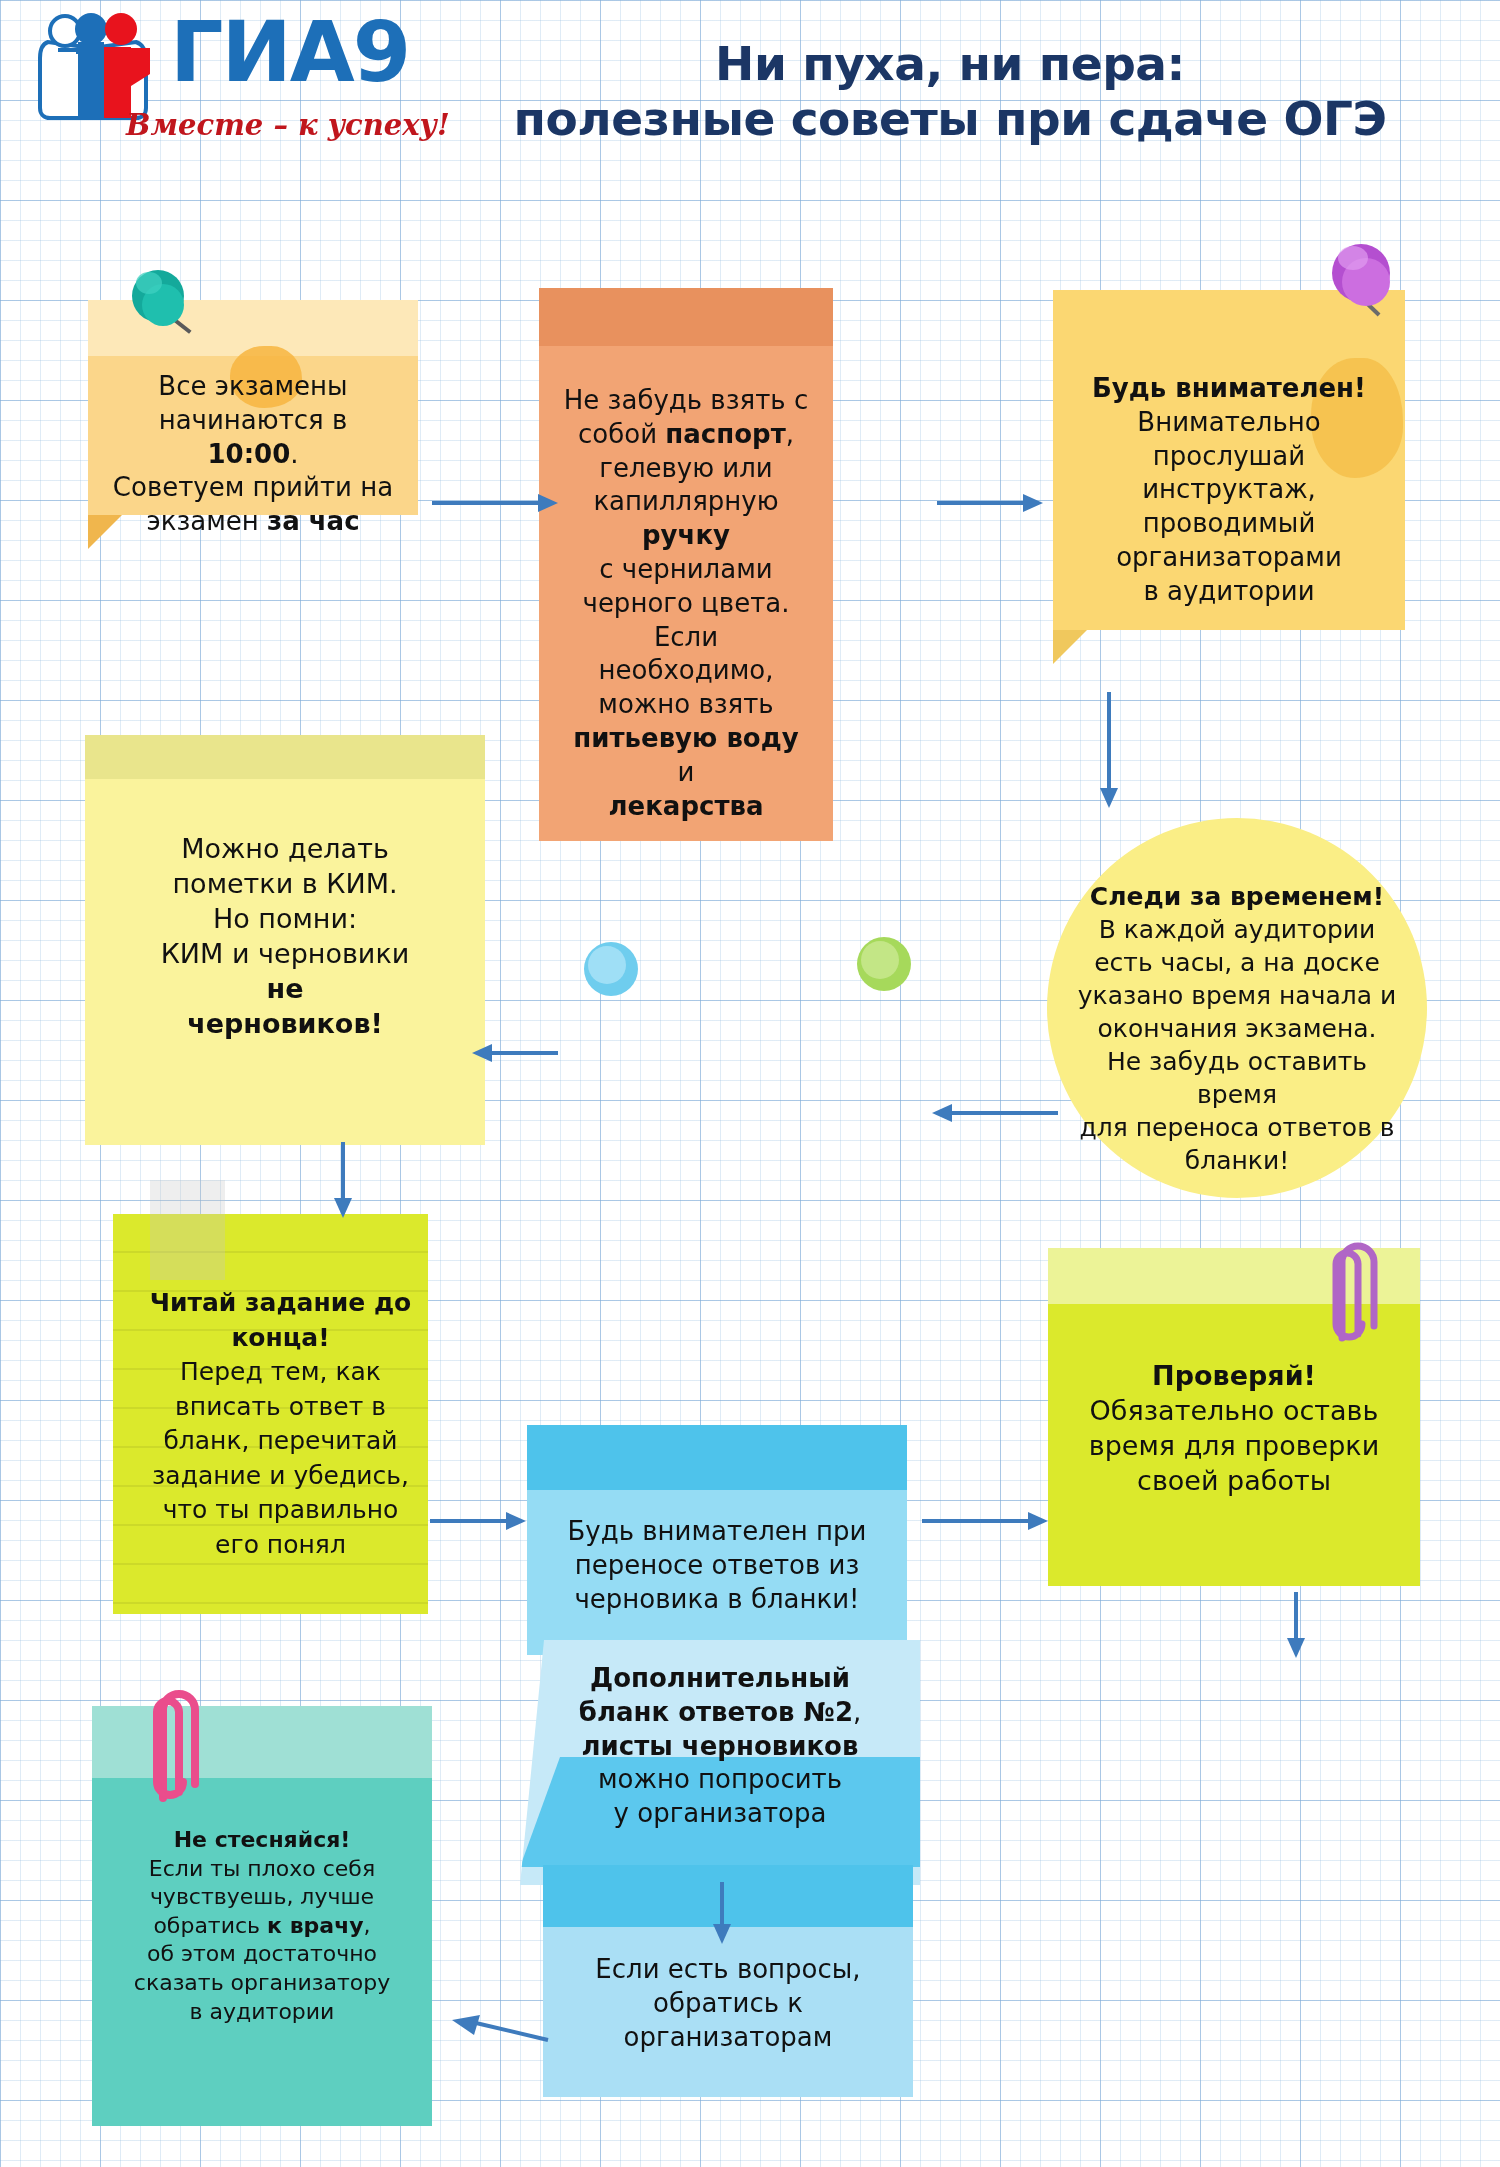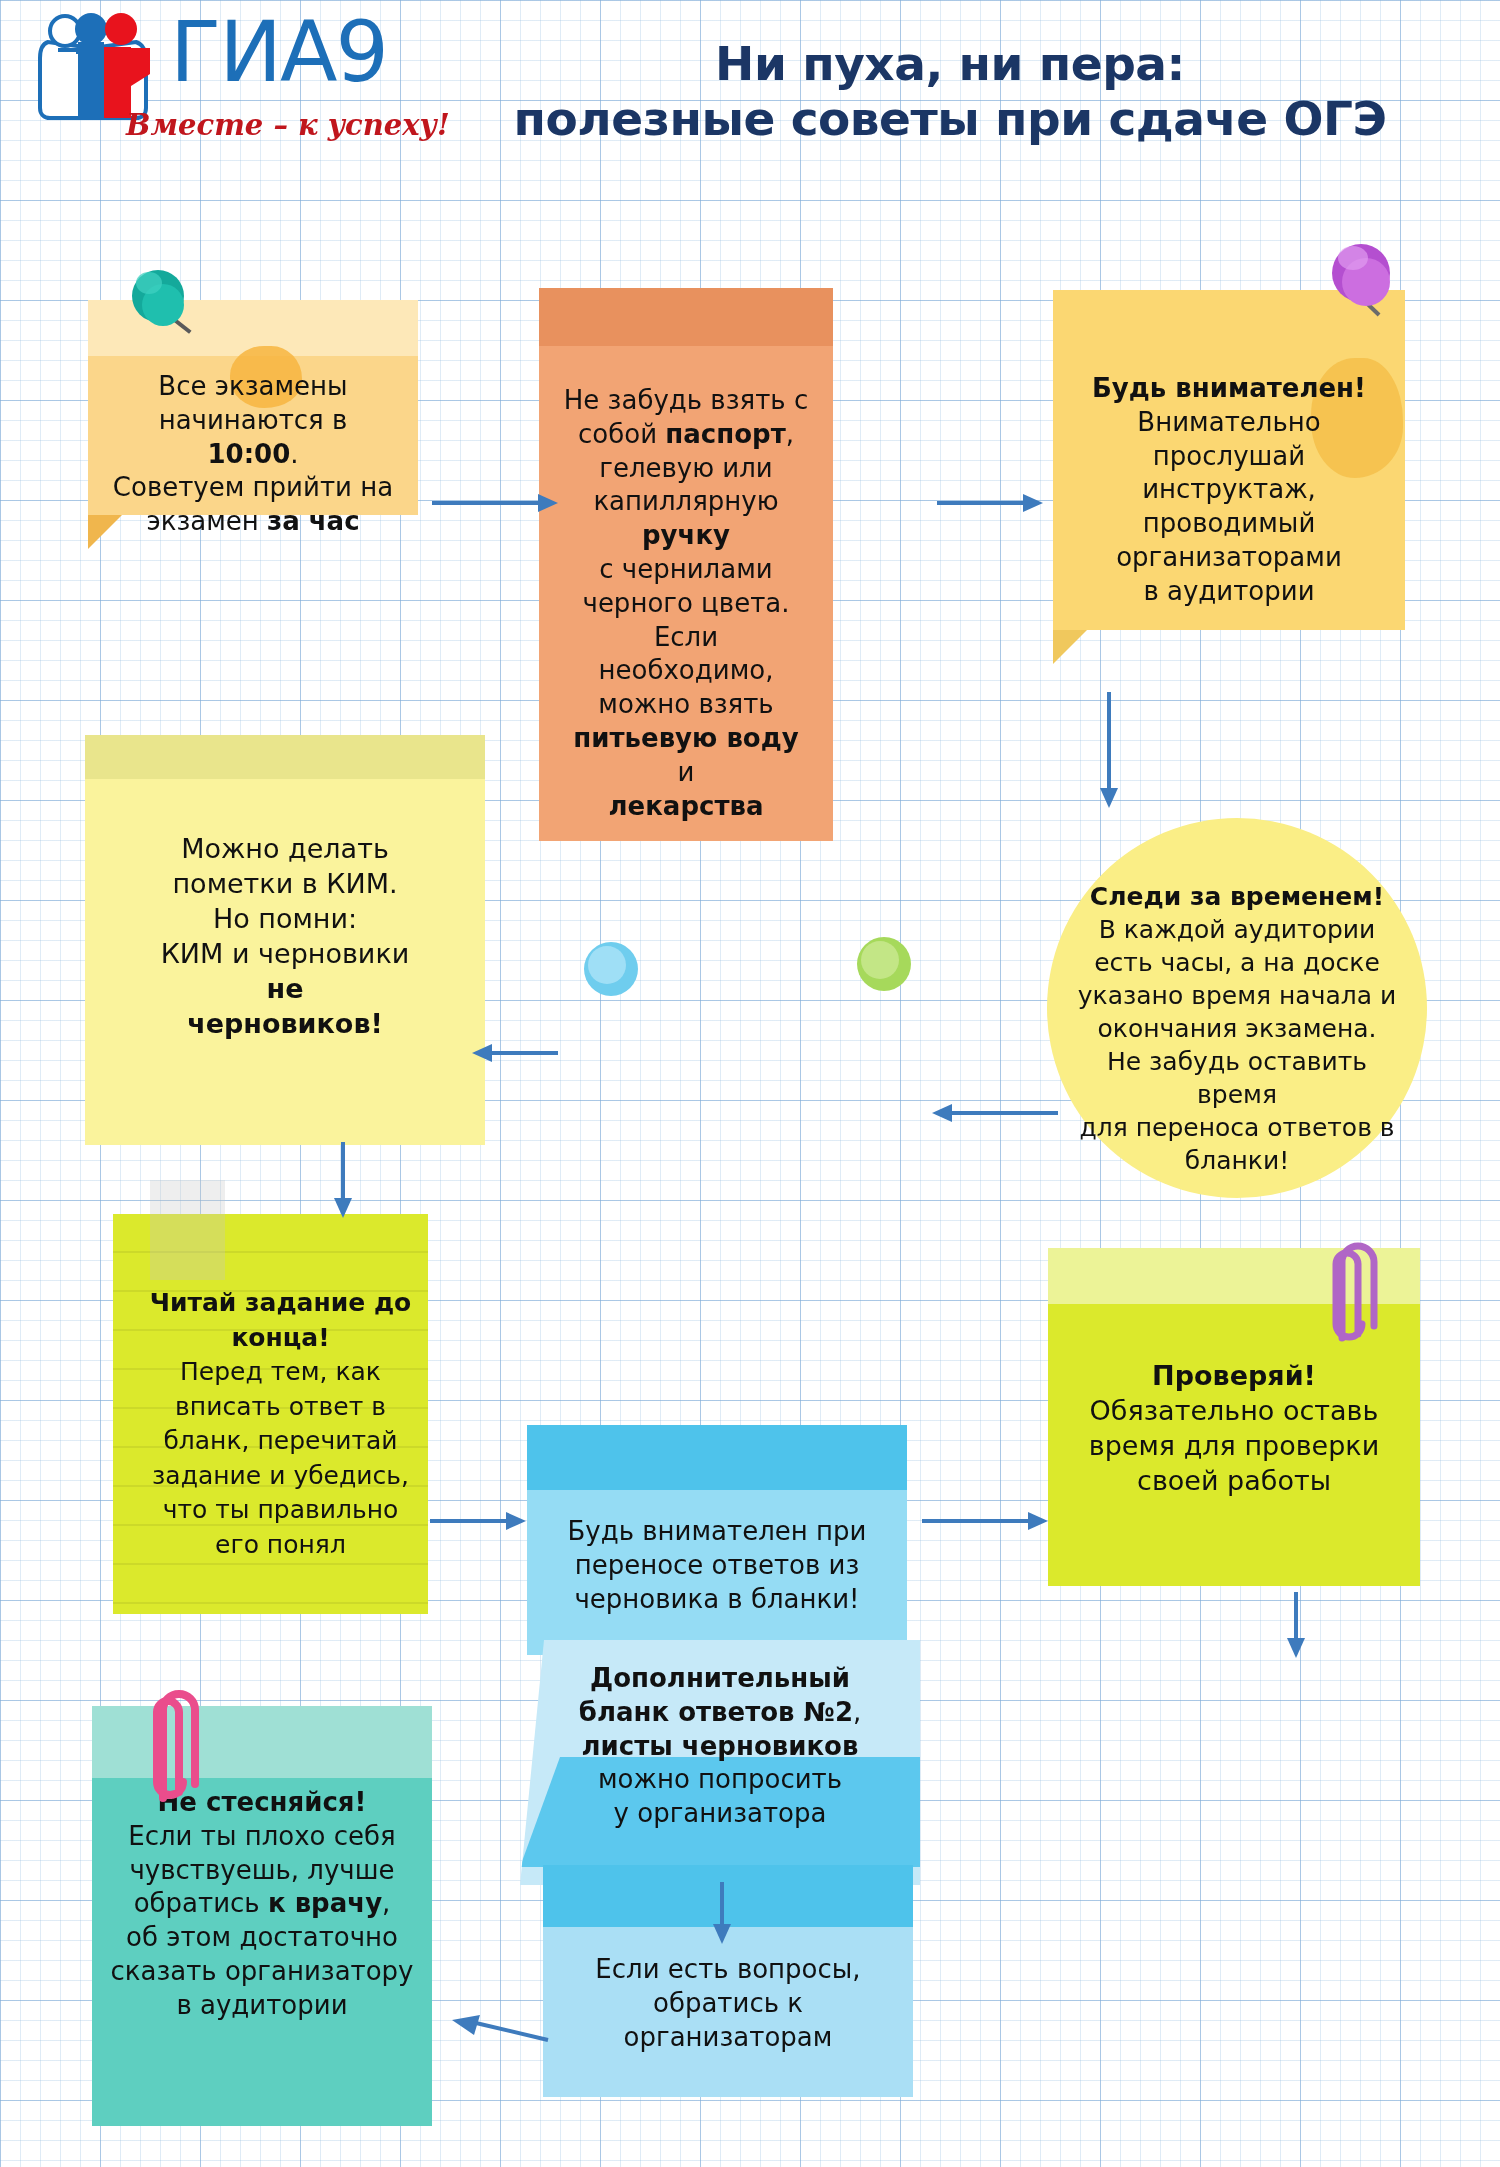--- a/index.html
+++ b/index.html
@@ -21,21 +21,21 @@
     background-size:100px 100px,100px 100px,20px 20px,20px 20px;
     background-position:0 0,0 0,0 0,0 0;
   }
 
   
   #logo{position:absolute;left:22px;top:8px;width:350px;height:148px;}
   #logo-mark{position:absolute;left:10px;top:4px;width:150px;height:112px;}
   #logo-text{
     position:absolute;left:148px;top:2px;
     font-family:"DejaVu Sans","Liberation Sans",sans-serif;
-    font-weight:normal;font-size:84px;color:#1d6fb8;letter-spacing:-2px;line-height:1;
+    font-weight:bold;font-size:84px;color:#1d6fb8;letter-spacing:-2px;line-height:1;
   }
   #logo-slogan{
     position:absolute;left:104px;top:100px;width:250px;text-align:center;
     font-family:"DejaVu Serif","Liberation Serif",serif;
     font-weight:bold;font-style:italic;font-size:29px;color:#c0161d;white-space:nowrap;
   }
   #title{
     position:absolute;left:420px;top:36px;width:1060px;text-align:center;
     font-weight:bold;font-size:47px;line-height:1.18;color:#1b3665;
     letter-spacing:-.5px;
@@ -189,21 +189,21 @@
       <b>Проверяй!</b><br>Обязательно оставь<br>время для проверки<br>своей работы
     </div>
   </div>
   <svg class="clip" viewBox="0 0 60 120" style="left:1320px;top:1230px;width:60px;height:120px;">
     <path d="M22 108 L22 32 A16 16 0 0 1 54 32 L54 96" fill="none" stroke="#b066c6" stroke-width="7" stroke-linecap="round"></path>
     <path d="M38 104 L38 34 A11 11 0 0 0 16 34 L16 94 A13 13 0 0 0 42 94" fill="none" stroke="#b066c6" stroke-width="7" stroke-linecap="round"></path>
   </svg>
 
   <div class="card" style="left:92px;top:1706px;width:340px;height:420px;background:#5ecfc0;">
     <div class="band" style="height:72px;background:#9fe0d5;"></div>
-    <div class="txt" style="padding:80px 12px 0;font-size:26px;">
+    <div class="txt" style="padding:120px 12px 0;font-size:22px;">
       <b>Не стесняйся!</b><br>Если ты плохо себя<br>чувствуешь, лучше<br>обратись <b>к врачу</b>,<br>об этом достаточно<br>сказать организатору<br>в аудитории
     </div>
   </div>
   <svg class="clip" viewBox="0 0 60 130" style="left:140px;top:1680px;width:62px;height:130px;">
     <path d="M22 118 L22 30 A16 16 0 0 1 54 30 L54 104" fill="none" stroke="#ea4d8c" stroke-width="8" stroke-linecap="round"></path>
     <path d="M38 112 L38 32 A11 11 0 0 0 16 32 L16 102 A13 13 0 0 0 42 102" fill="none" stroke="#ea4d8c" stroke-width="8" stroke-linecap="round"></path>
   </svg>
 
   <div class="card" style="left:543px;top:1865px;width:370px;height:232px;background:#aadff5;">
     <div class="band" style="height:62px;background:#4ec3eb;"></div>

